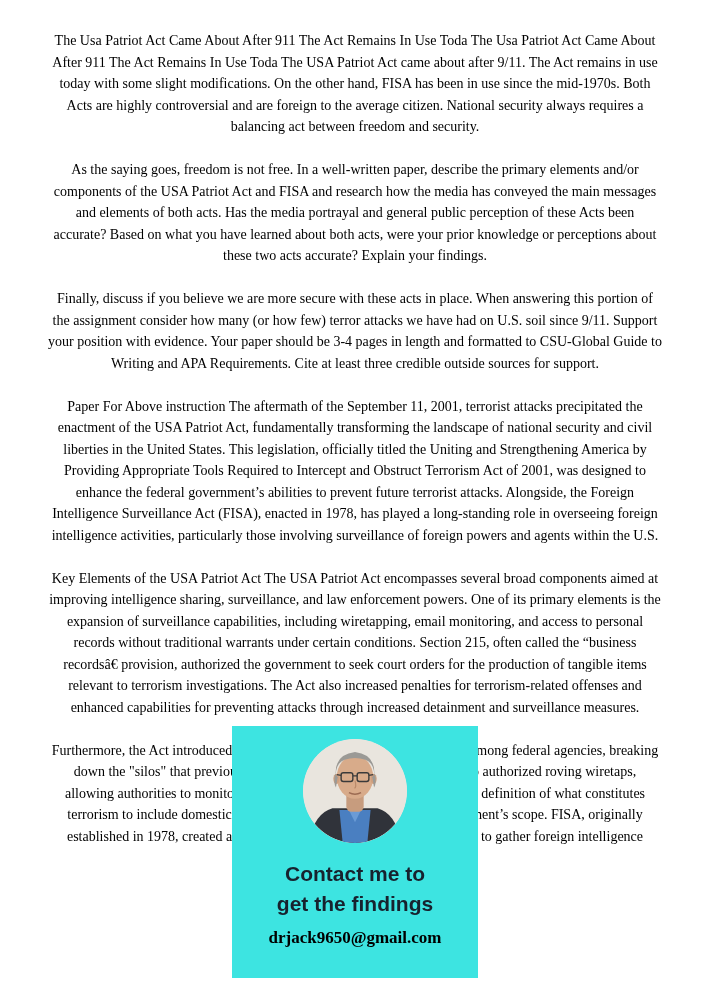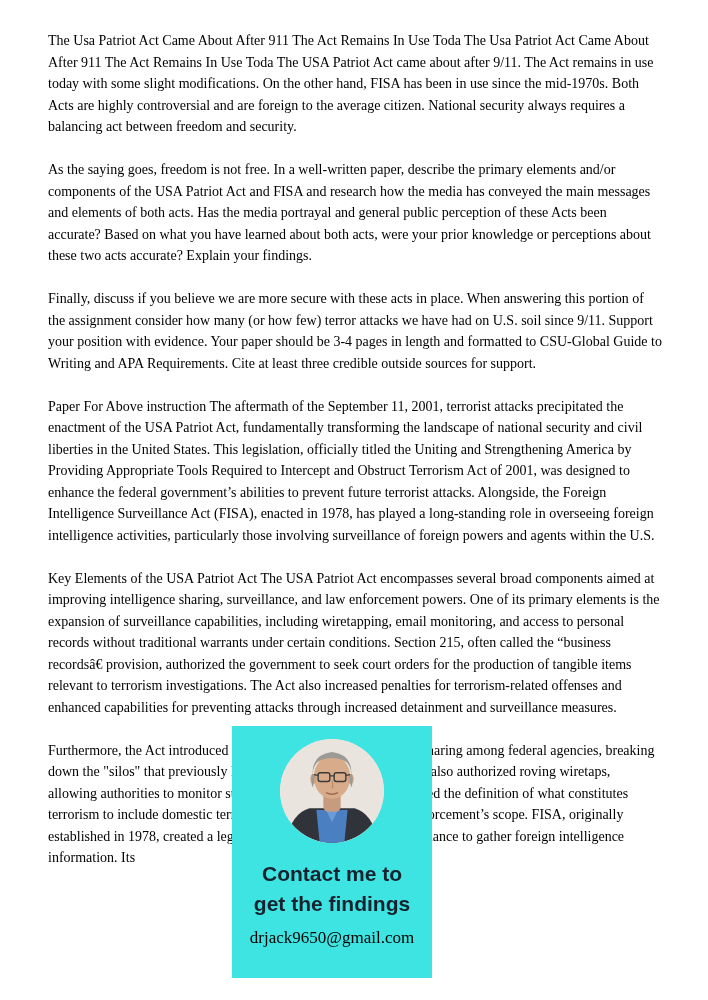--- a/index.html
+++ b/index.html
@@ -16,30 +16,30 @@
     font-family: "Liberation Serif", serif;
   }
   .doc {
     position: absolute;
     left: 48px;
     top: 30px;
     width: 614px;
     font-size: 14px;
     line-height: 21.5px;
     color: #000000;
-    text-align: left;
+    text-align: center;
   }
   .doc p {
     margin: 0 0 21.5px 0;
   }
   .contact-card {
     position: absolute;
     left: 232px;
     top: 726px;
-    width: 200px;
+    width: 246px;
     height: 252px;
     background: #3de4e1;
     display: flex;
     flex-direction: column;
     align-items: center;
     box-sizing: border-box;
   }
   .photo-wrap {
     width: 104px;
     height: 104px;
@@ -60,21 +60,21 @@
     font-size: 21px;
     line-height: 30px;
     color: #17222e;
     text-align: center;
   }
   .contact-line.first {
     margin-top: 16px;
   }
   .contact-email {
     font-family: "Liberation Serif", serif;
-    font-weight: 400;
+    font-weight: 700;
     font-size: 17px;
     color: #000000;
     margin-top: 9px;
     text-align: center;
   }
 </style>
 </head>
 <body>
 
 <div class="page">

